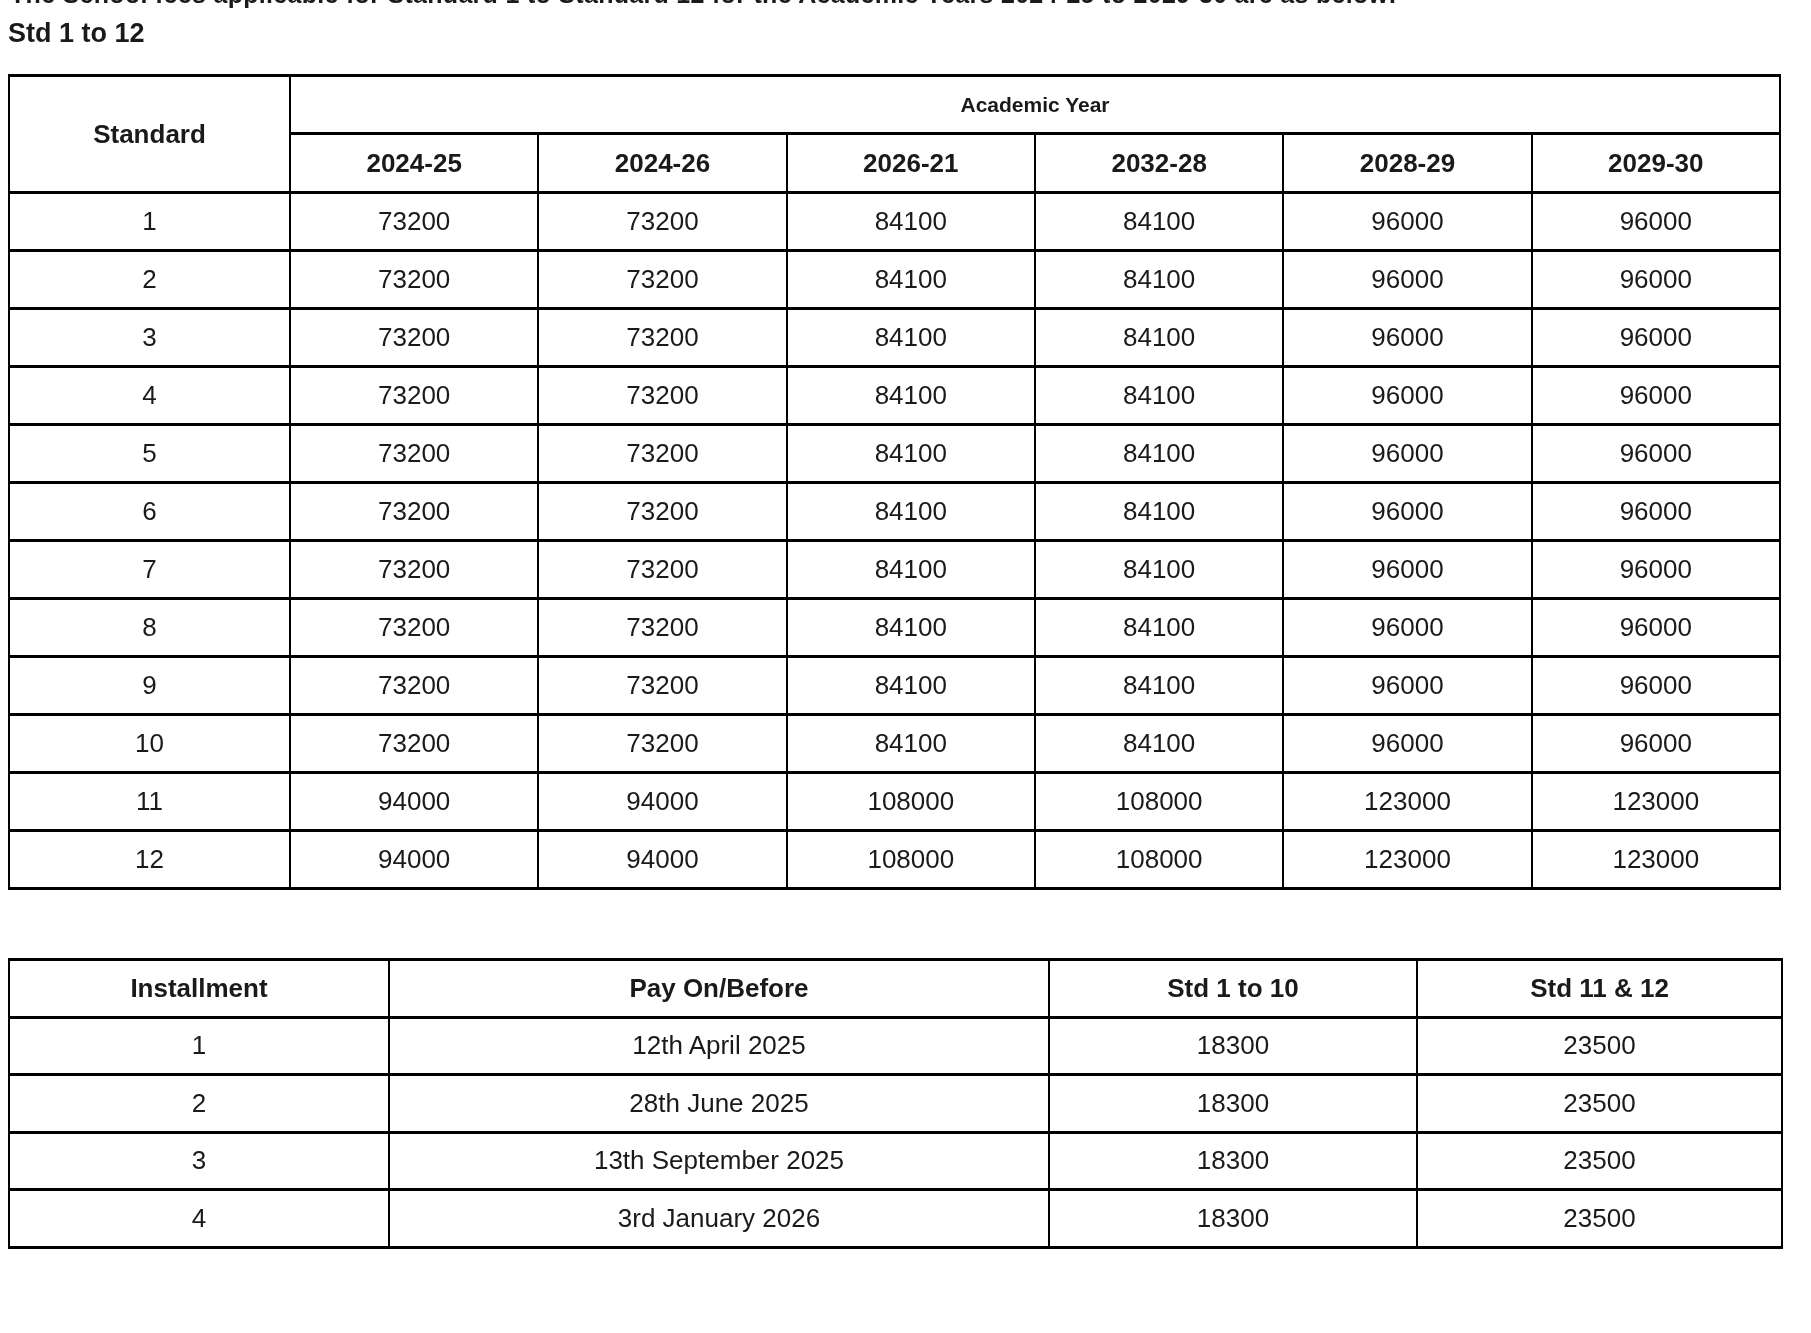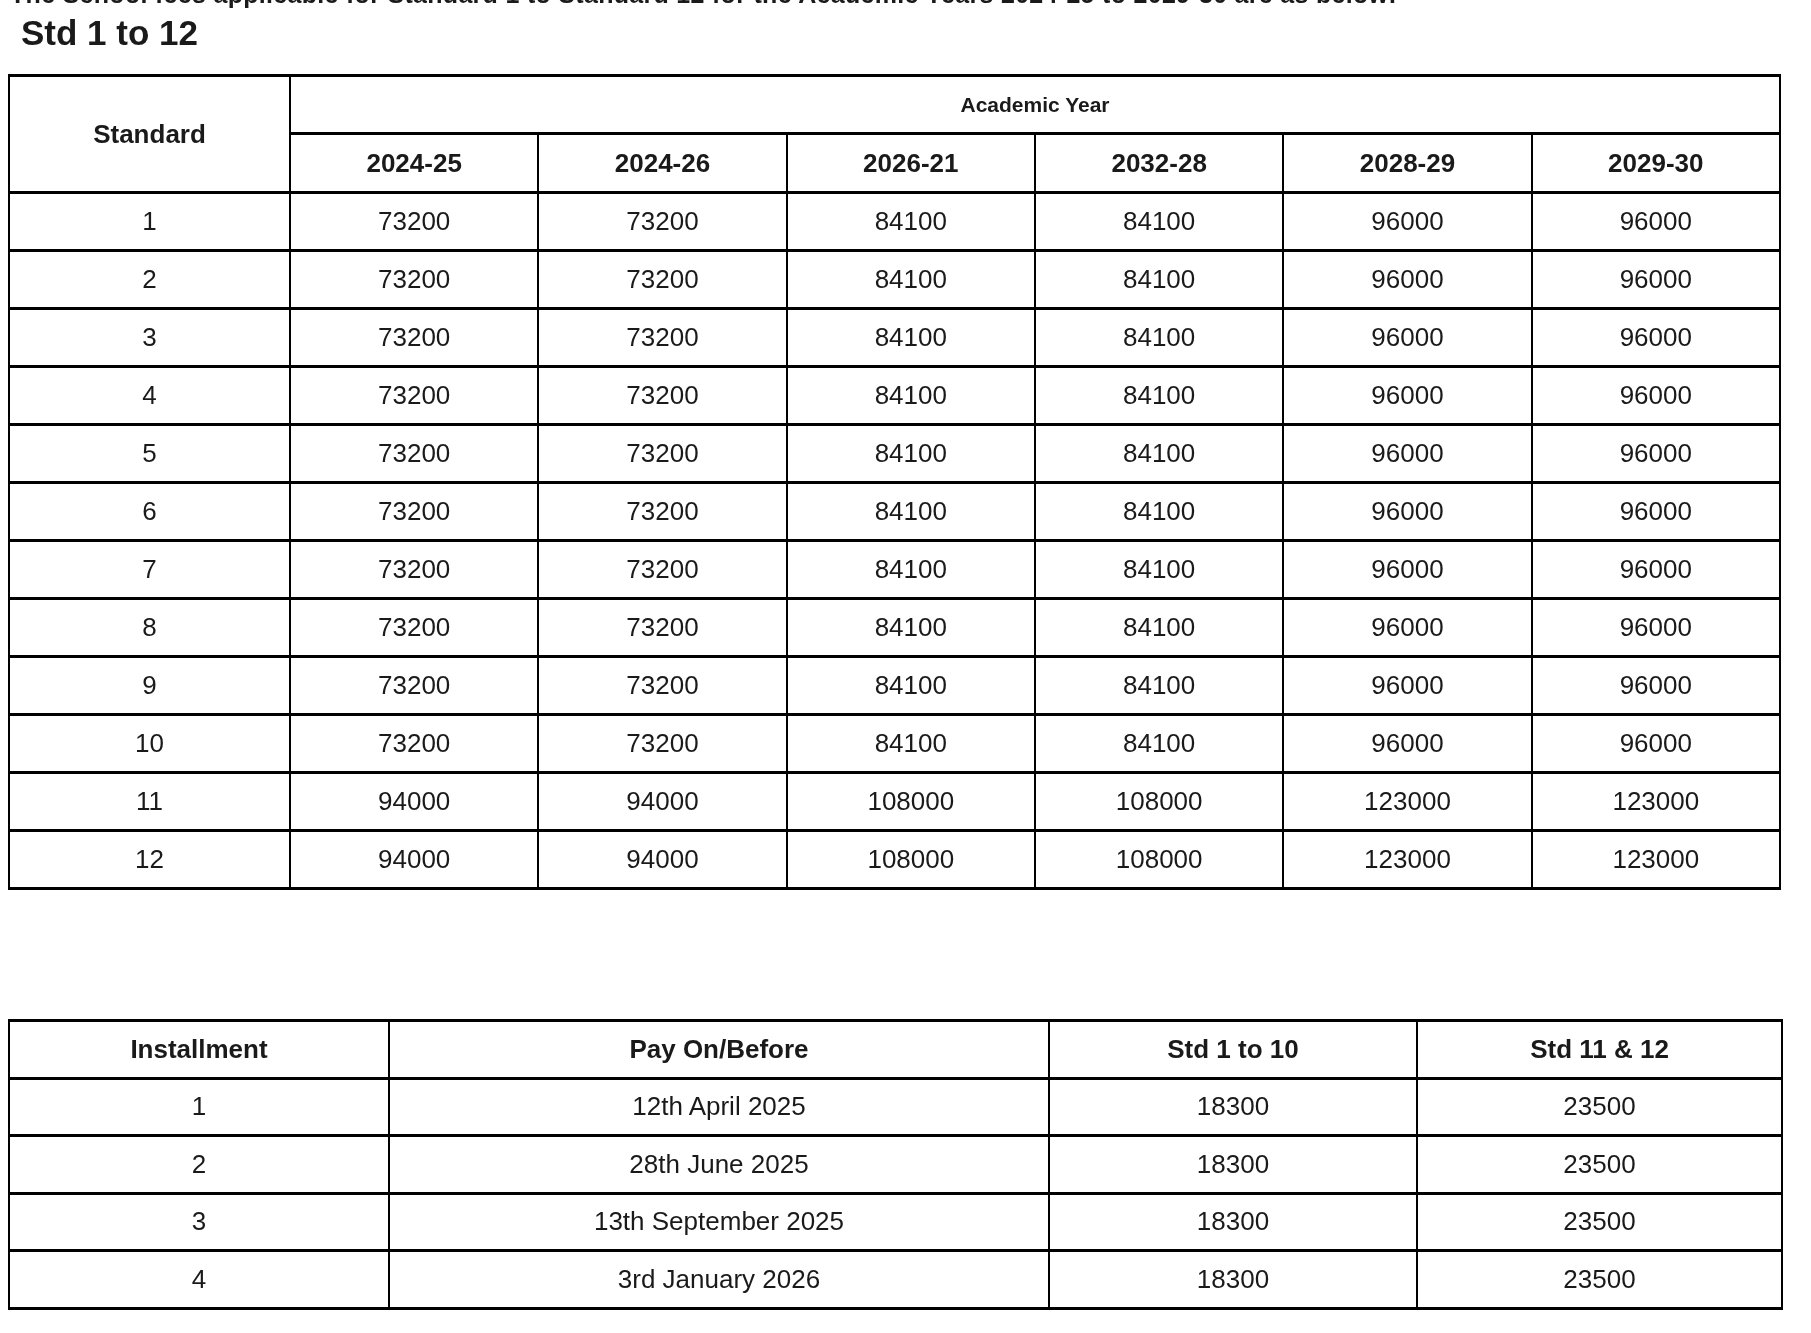--- a/index.html
+++ b/index.html
@@ -29,22 +29,22 @@
   .clipped-line span {
     display: block;
     margin-top: -20px;
     font-size: 25px;
     font-weight: bold;
     white-space: nowrap;
     letter-spacing: 0.3px;
   }
   .section-title {
     position: absolute;
-    top: 18px; left: 21px;
-    font-size: 35px;
+    top: 18px; left: 8px;
+    font-size: 27px;
     font-weight: bold;
     line-height: 30px;
   }
   table {
     border-collapse: collapse;
     table-layout: fixed;
     width: 1773px;
     background: #ffffff;
   }
   th, td {
@@ -75,21 +75,21 @@
   .installments-intro {
     position: absolute;
     top: 962px; left: 9px;
     font-size: 26px;
     font-weight: bold;
     line-height: 32px;
   }
   
   .installments-table {
     position: absolute;
-    top: 1019px; left: 8px;
+    top: 958px; left: 8px;
   }
   .installments-table tr { height: 57.5px; }
   .installments-table .col-installment { width: 380px; }
   .installments-table .col-pay         { width: 660px; }
   .installments-table .col-std110      { width: 368px; }
   .installments-table .col-std1112     { width: 365px; }
 </style>
 </head>
 <body>
 

